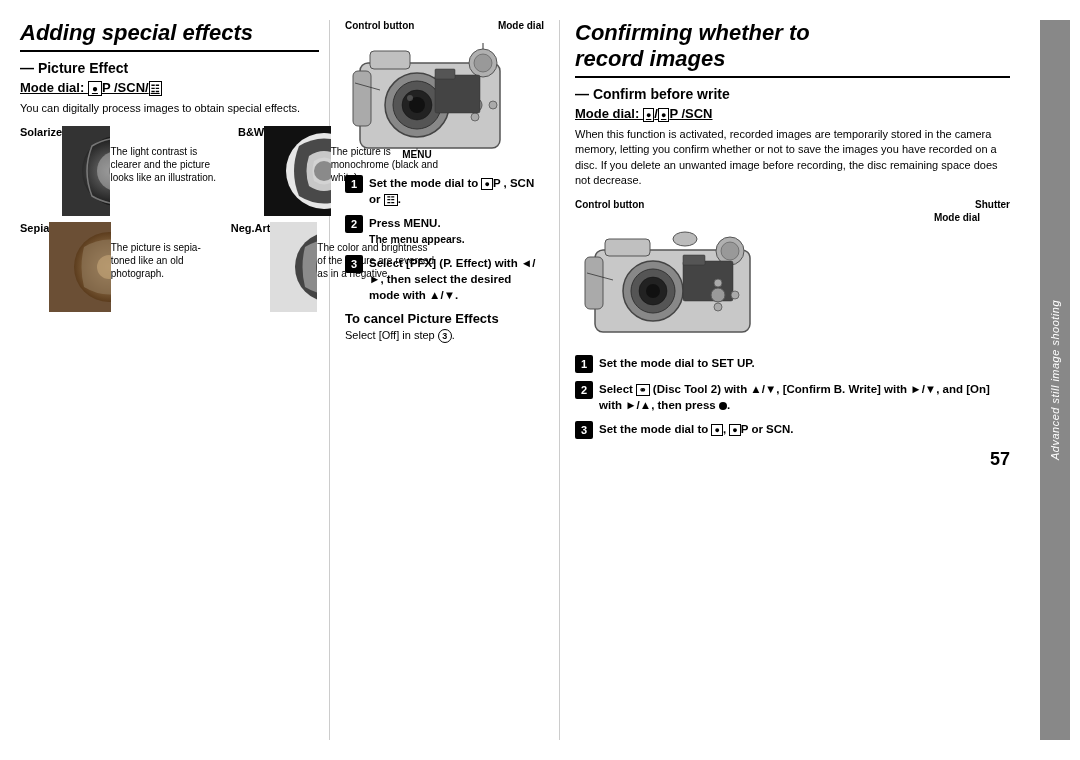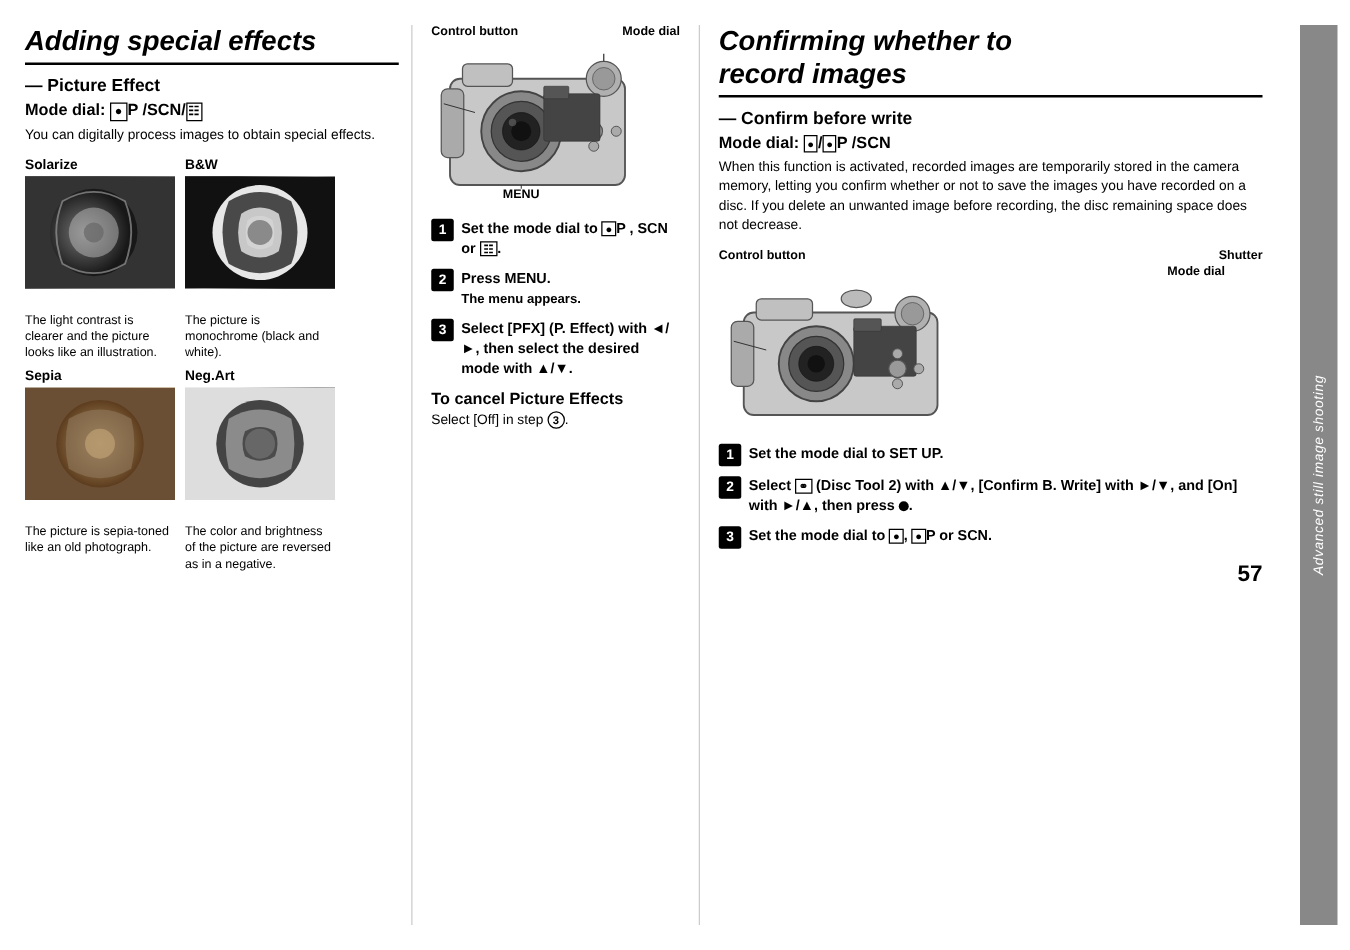--- a/index.html
+++ b/index.html
@@ -68,37 +68,38 @@
     h2.sub-title {
       font-size: 14px;
       font-weight: bold;
       margin-bottom: 4px;
     }
 
     h3.mode-dial {
       font-size: 13px;
       font-weight: bold;
       margin-bottom: 6px;
+      text-decoration: underline;
     }
 
     .description {
       font-size: 11px;
       line-height: 1.4;
       margin-bottom: 10px;
     }
 
     .image-row {
       display: flex;
       gap: 8px;
       margin-bottom: 6px;
     }
 
     .image-box {
       display: flex;
-      flex-direction: column;
+      flex-direction: row;
     }
 
     .image-label {
       font-size: 11px;
       font-weight: bold;
       margin-bottom: 3px;
     }
 
     .photo-placeholder {
       width: 120px;

